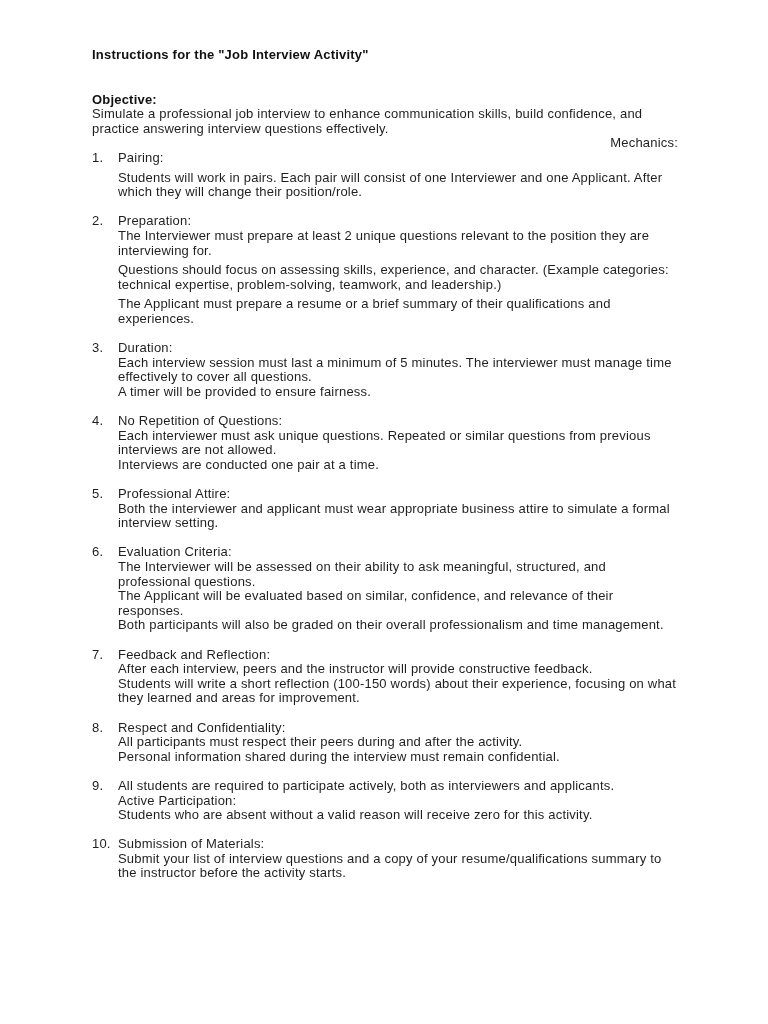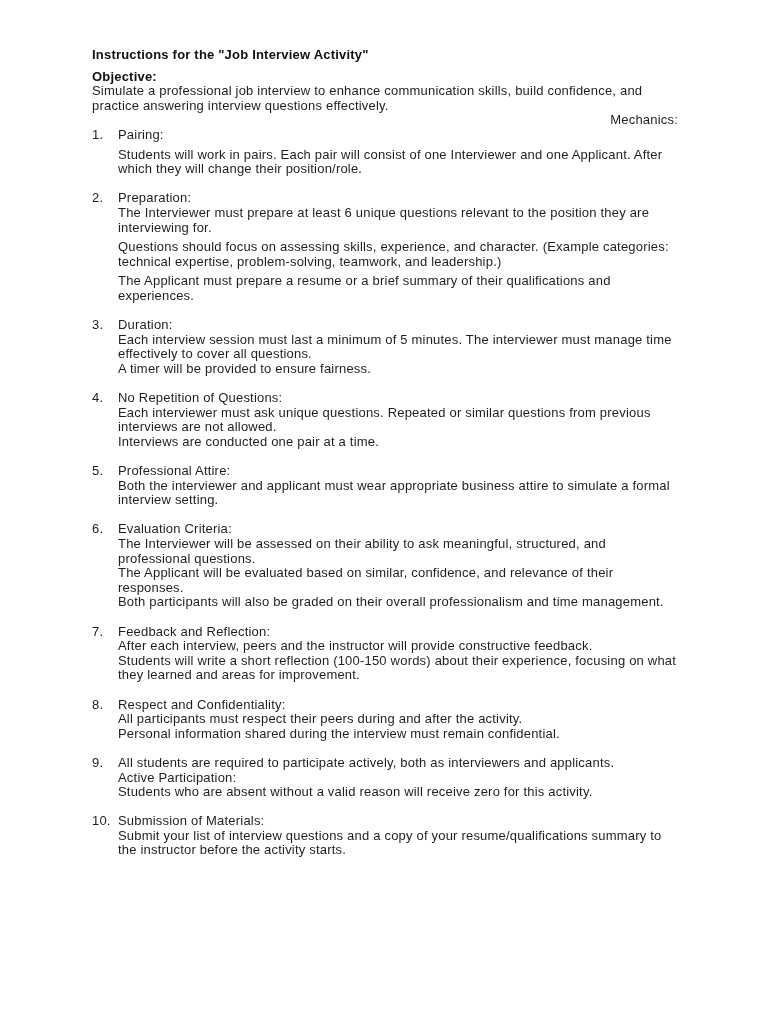--- a/index.html
+++ b/index.html
@@ -25,21 +25,21 @@
     line-height: 14.6px;
     letter-spacing: 0.2px;
   }
   .doc-title {
     font-weight: bold;
     color: #111111;
   }
   .section-heading {
     font-weight: bold;
     color: #111111;
-    margin-top: 7px;
+    margin-top: 30px;
   }
   .objective-text {
     margin-top: 0;
   }
   .mechanics-heading {
     margin-top: 29.2px;
     text-align: right;
   }
   .numbered-list {
     margin: 0;
@@ -86,21 +86,21 @@
     <div class="item-body">
       <div class="para item-heading">Pairing:</div>
     <div class="para gap-top">Students will work in pairs. Each pair will consist of one Interviewer and one Applicant. After which they will change their position/role.</div>
           </div>
   </div>
 
   <div class="item">
     <div class="num">2.</div>
     <div class="item-body">
       <div class="para item-heading">Preparation:</div>
-    <div class="para">The Interviewer must prepare at least 6 unique questions relevant to the position they are interviewing for.</div>
+    <div class="para">The Interviewer must prepare at least 2 unique questions relevant to the position they are interviewing for.</div>
             <div class="para gap-top">Questions should focus on assessing skills, experience, and character. (Example categories: technical expertise, problem-solving, teamwork, and leadership.)</div>
             <div class="para gap-top">The Applicant must prepare a resume or a brief summary of their qualifications and experiences.</div>
           </div>
   </div>
 
   <div class="item">
     <div class="num">3.</div>
     <div class="item-body">
       <div class="para item-heading">Duration:</div>
     <div class="para">Each interview session must last a minimum of 5 minutes. The interviewer must manage time effectively to cover all questions.</div>

